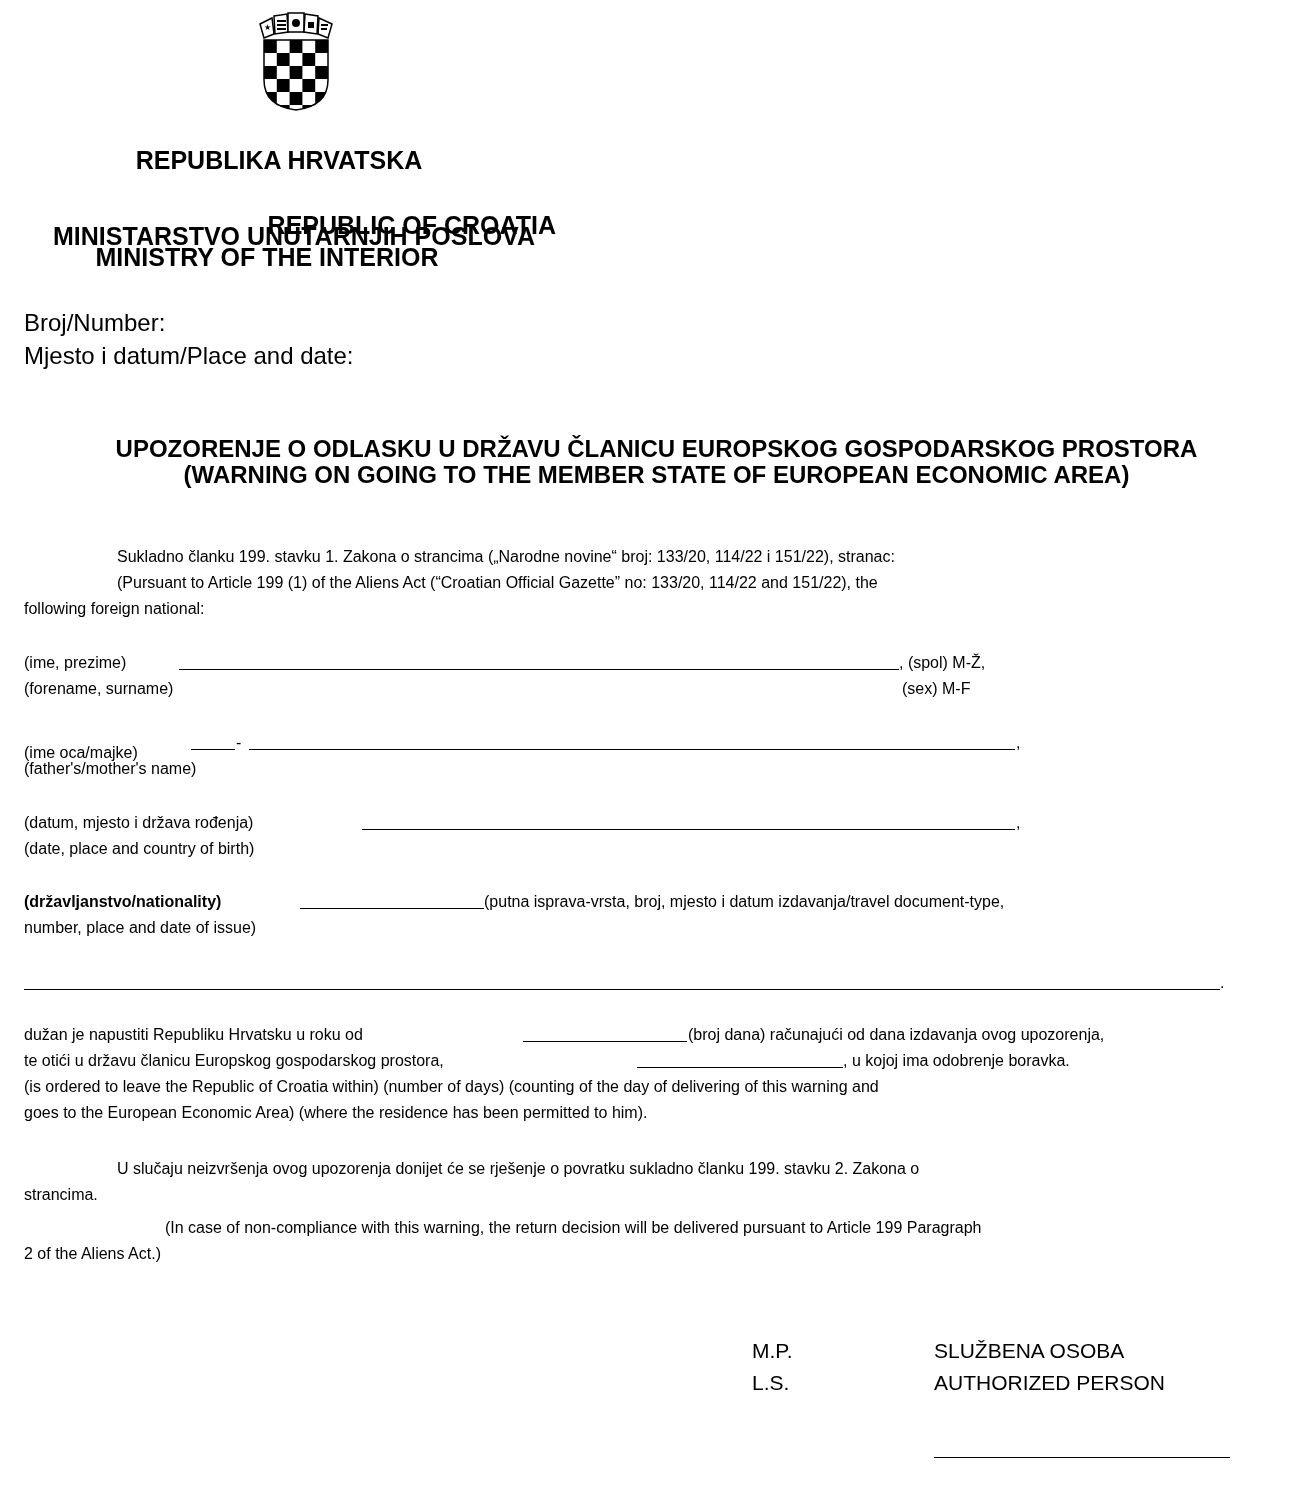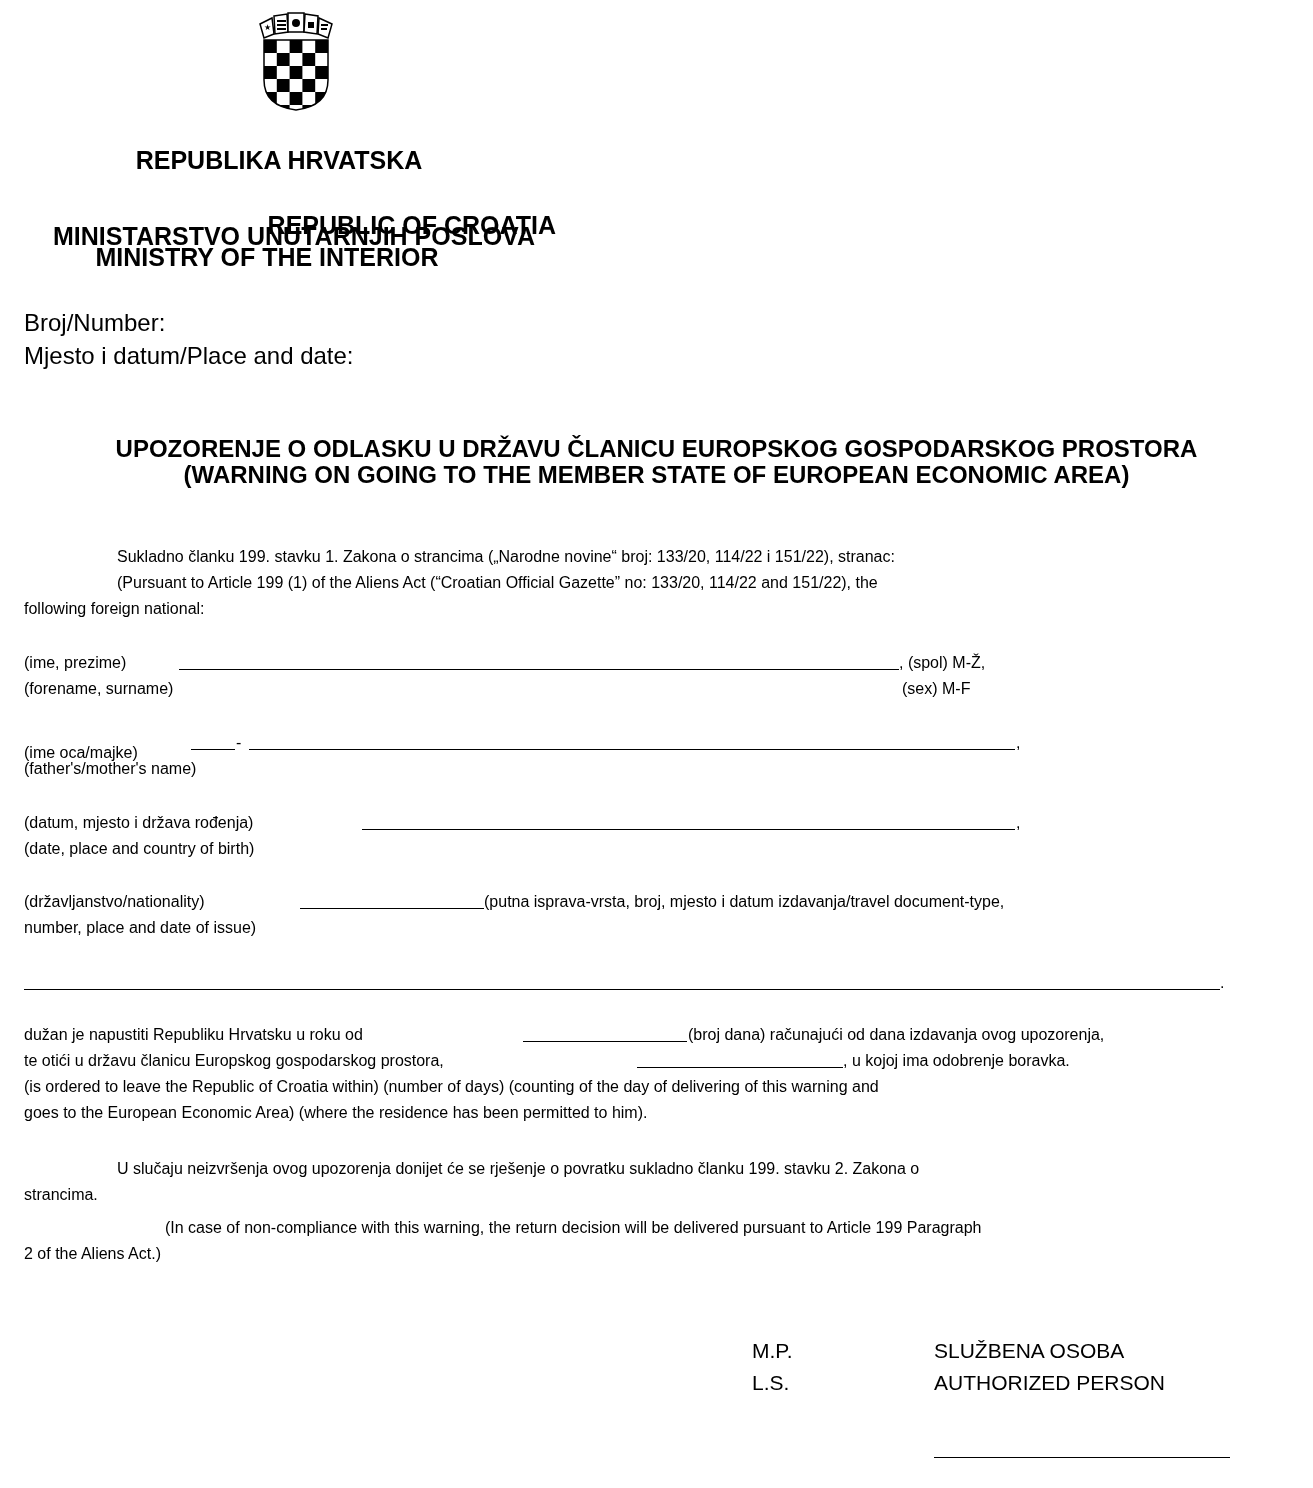--- a/index.html
+++ b/index.html
@@ -93,21 +93,21 @@
 <div class="abs body" style="left:236px; top:730px;">-</div>
 <div class="line" style="left:249px; top:749px; width:766px;"><span></span></div>
 <div class="abs body" style="left:1016px; top:730px;">,</div>
 <div class="abs body" style="left:24px; top:756px;">(father's/mother's name)</div>
 
 <div class="abs body" style="left:24px; top:810px;">(datum, mjesto i država rođenja)</div>
 <div class="line" style="left:362px; top:829px; width:653px;"><span></span></div>
 <div class="abs body" style="left:1016px; top:810px;">,</div>
 <div class="abs body" style="left:24px; top:836px;">(date, place and country of birth)</div>
 
-<div class="abs body" style="left:24px; top:889px;">(državljanstvo/nationality)</div>
+<div class="abs body" style="left:24px; top:889px;font-weight:bold;">(državljanstvo/nationality)</div>
 <div class="line" style="left:300px; top:908px; width:184px;"><span></span></div>
 <div class="abs body" style="left:484px; top:889px;">(putna isprava-vrsta, broj, mjesto i datum izdavanja/travel document-type,</div>
 <div class="abs body" style="left:24px; top:915px;">number, place and date of issue)</div>
 <div class="line" style="left:24px; top:989px; width:1196px;"><span></span></div>
 <div class="abs body" style="left:1220px; top:970px;">.</div>
 
 <div class="abs body" style="left:24px; top:1022px;">dužan je napustiti Republiku Hrvatsku u roku od</div>
 <div class="line" style="left:523px; top:1041px; width:164px;"><span></span></div>
 <div class="abs body" style="left:688px; top:1022px;">(broj dana) računajući od dana izdavanja ovog upozorenja,</div>
 <div class="abs body" style="left:24px; top:1048px;">te otići u državu članicu Europskog gospodarskog prostora,</div>

